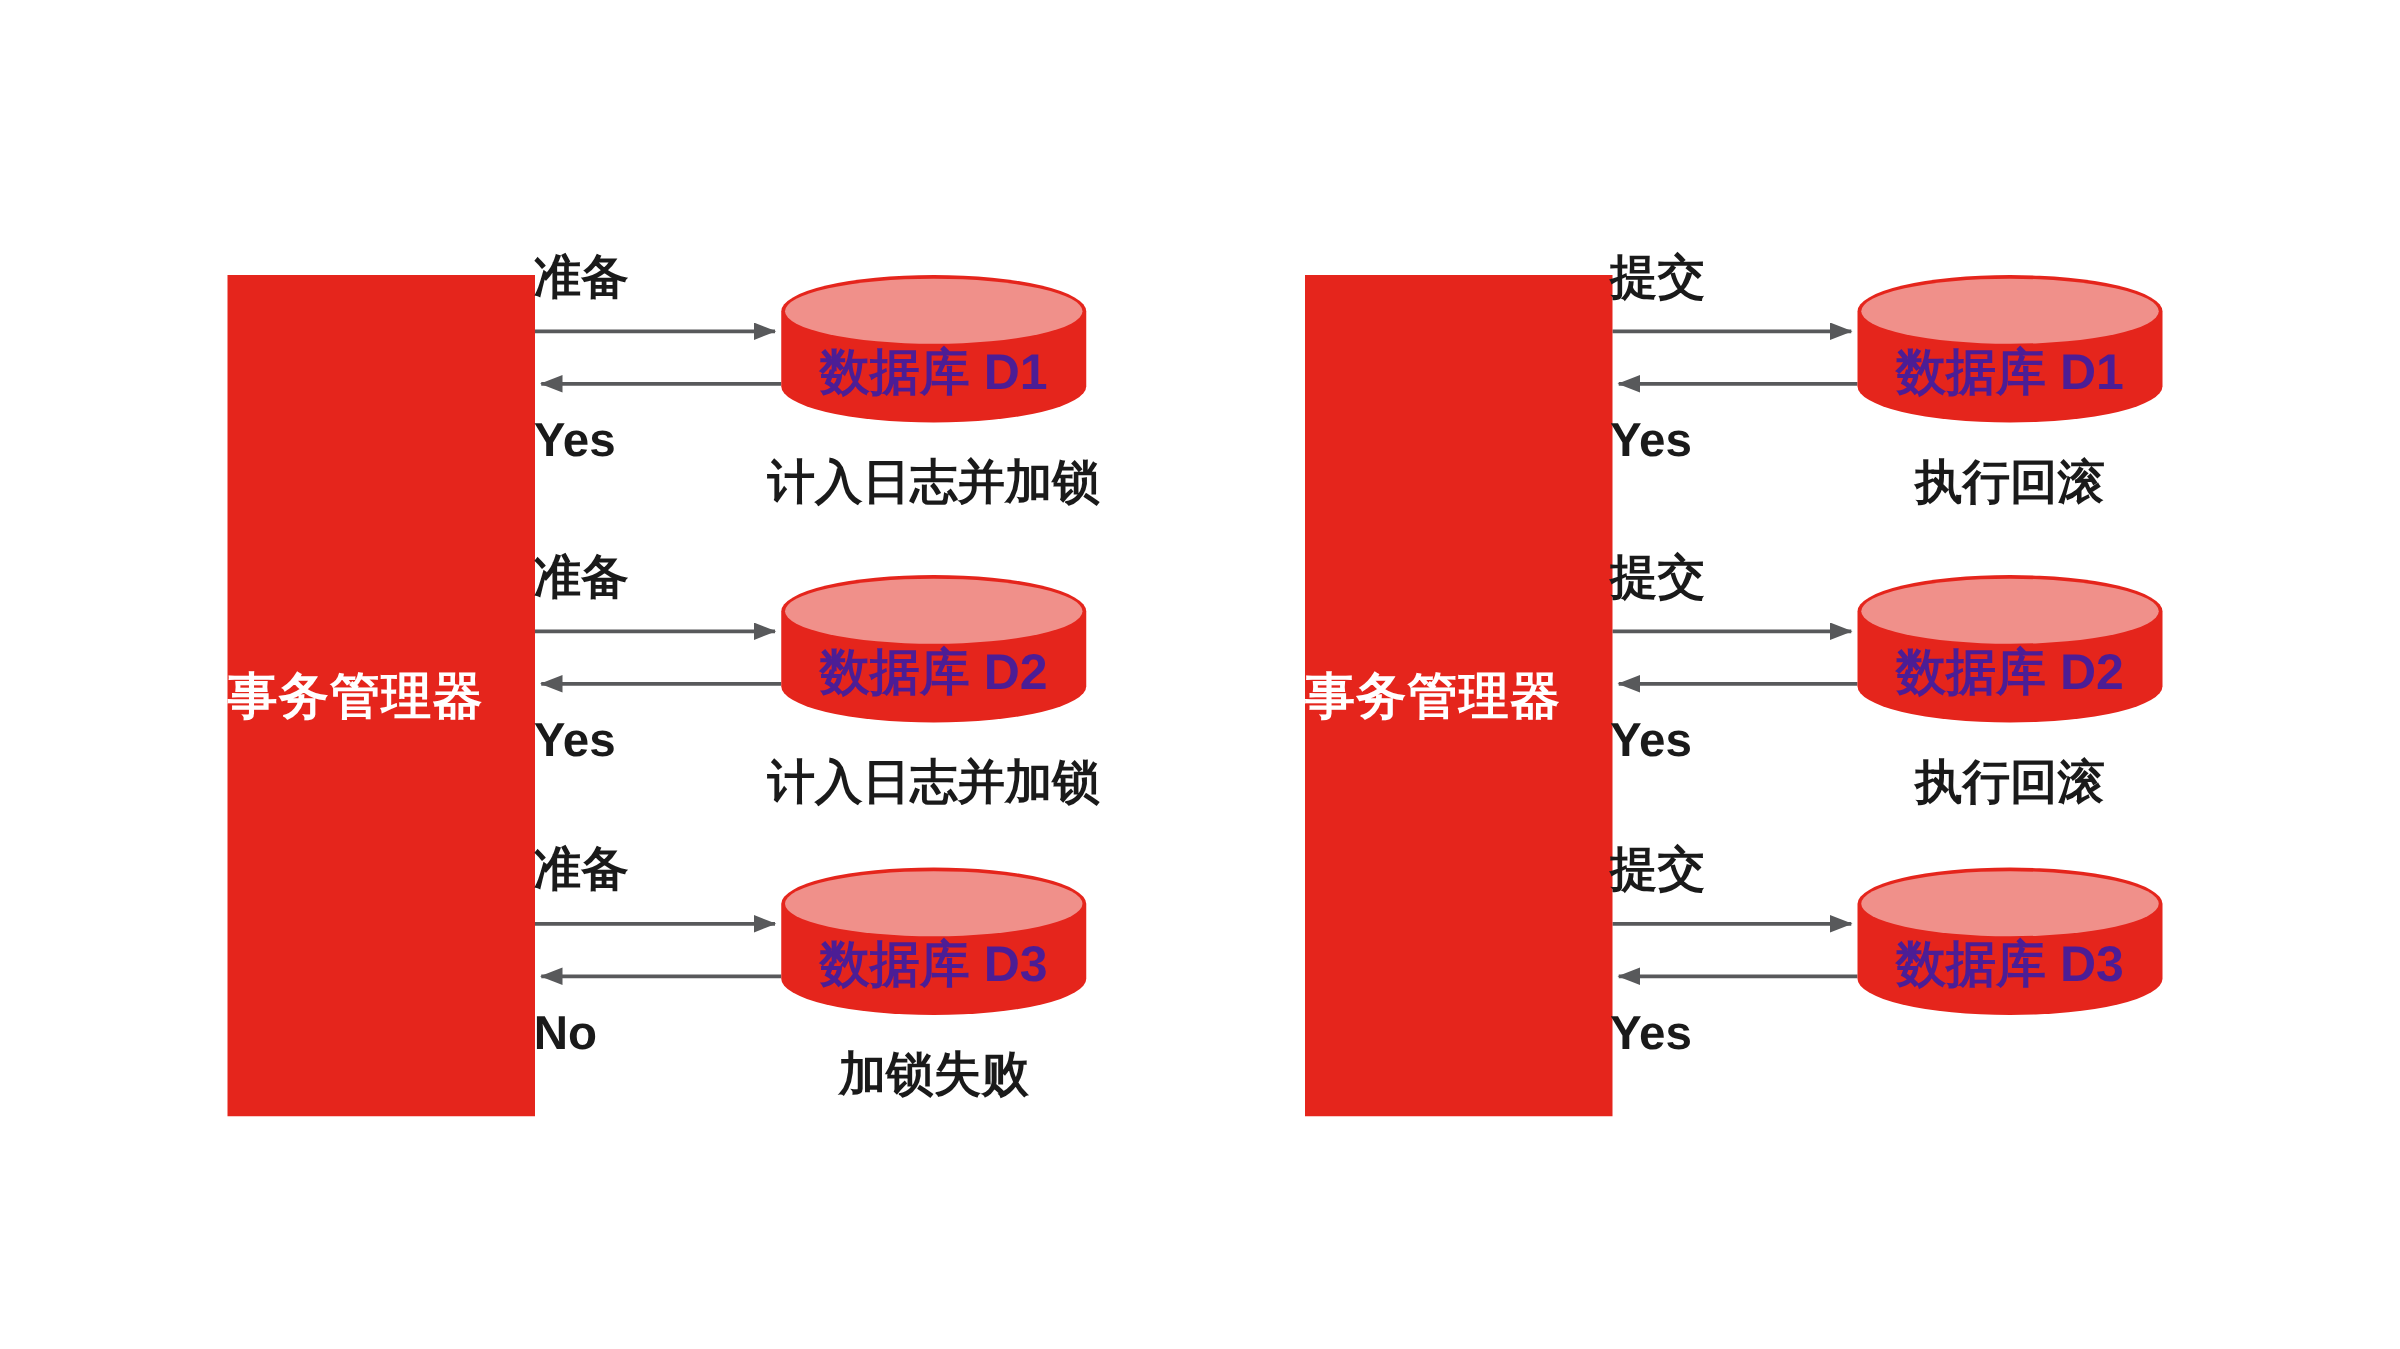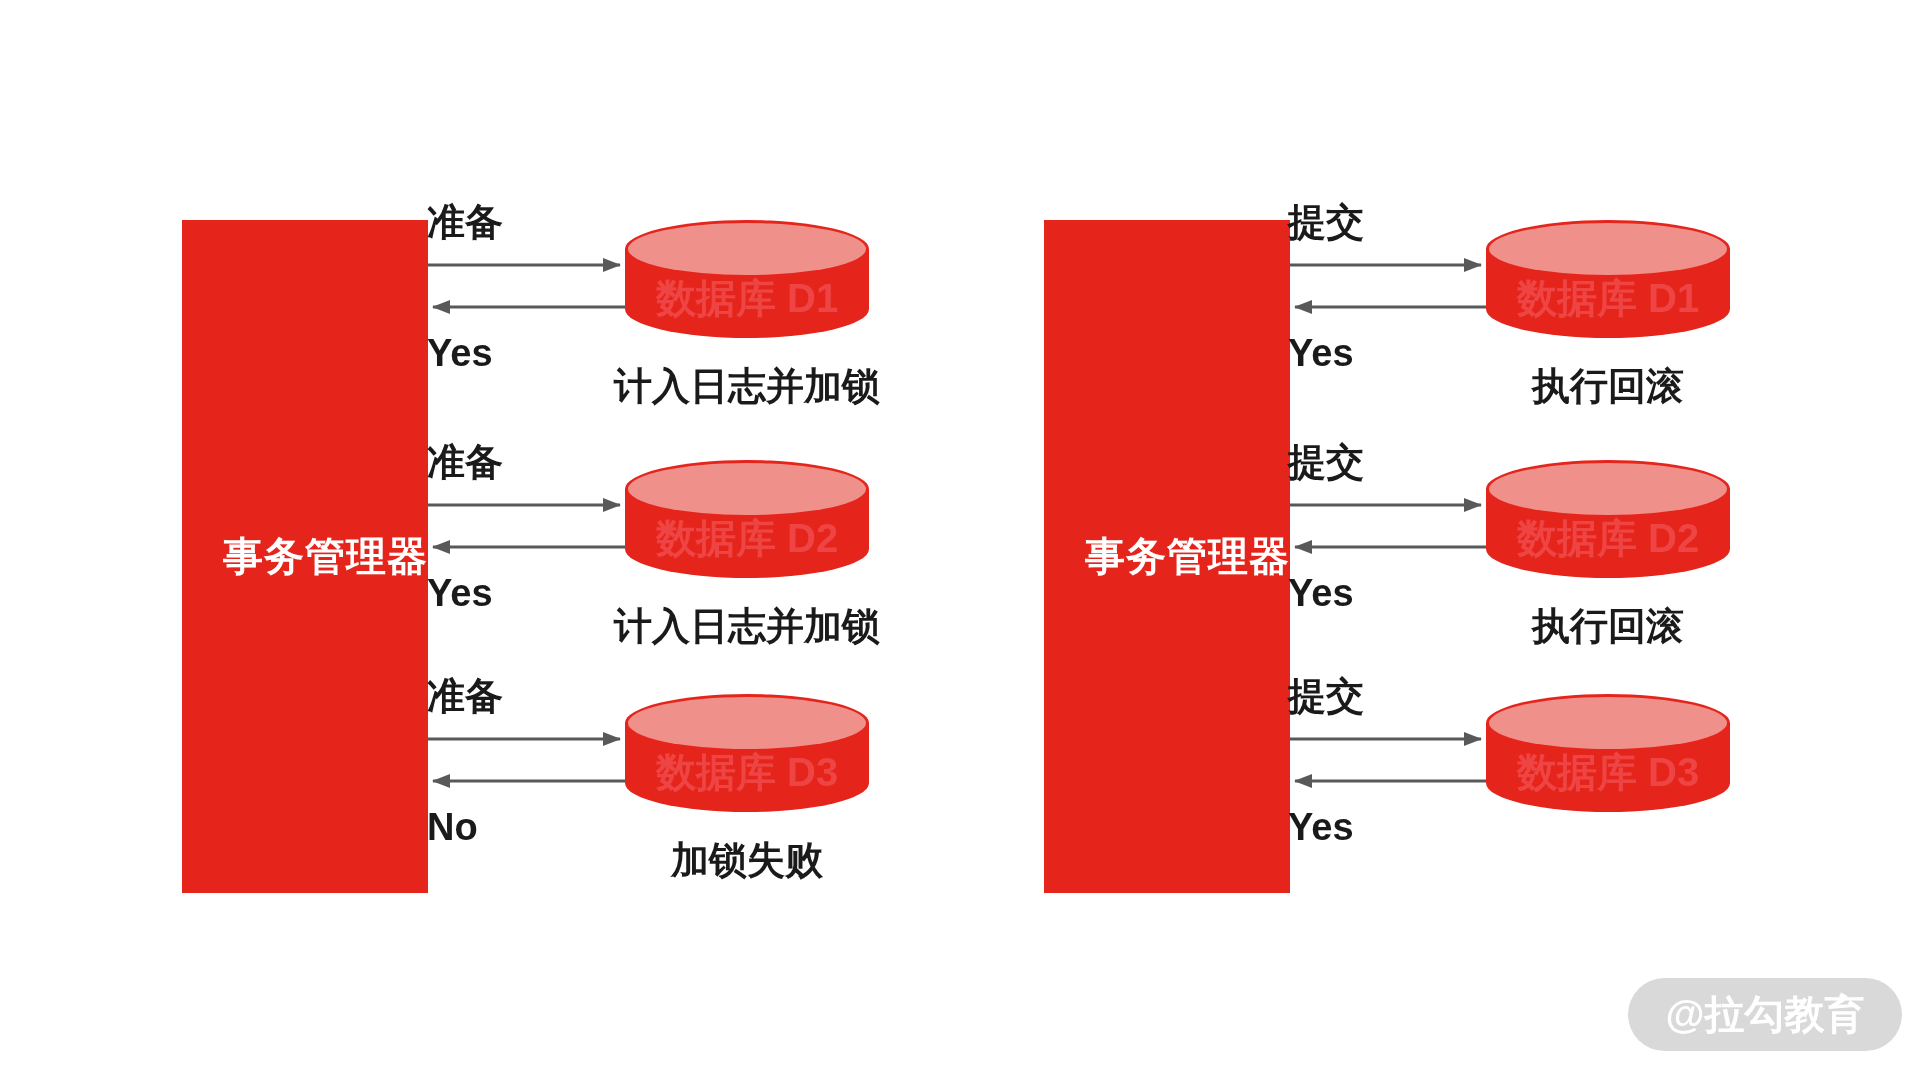--- a/index.html
+++ b/index.html
@@ -9,42 +9,42 @@
     background: #ffffff;
     overflow: hidden;
     font-family: "Liberation Sans", "DejaVu Sans", sans-serif;
   }
   .arrows { position: absolute; left: 0; top: 0; width: 1920px; height: 1079px; }
 
   .manager {
     position: absolute;
     top: 220px; width: 246px; height: 673px;
     background: #e5251c;
-    display: flex; align-items: center; justify-content: flex-end;
+    display: flex; align-items: center; justify-content: flex-start;
   }
   .manager-label {
     color: #ffffff; font-size: 40px; font-weight: 700;
     letter-spacing: 1px; white-space: nowrap;
   }
 
   .cylinder { position: absolute; width: 244px; height: 118px; }
   .cyl-body {
     position: absolute; left: 0; right: 0; top: 0; bottom: 0;
     background: #e5251c;
     border-radius: 122px / 29px;
   }
   .cyl-top {
     position: absolute; left: 3px; right: 3px; top: 3px; height: 52px;
     background: #f0908a;
     border-radius: 50%;
   }
   .cyl-label {
     position: absolute; left: 0; right: 0; top: 56px; height: 44px;
     line-height: 44px; text-align: center;
-    color: #ef4444; font-size: 40px; font-weight: 700; white-space: nowrap;
+    color: #4c1d95; font-size: 40px; font-weight: 700; white-space: nowrap;
   }
 
   .lbl {
     position: absolute; width: 200px; height: 48px; line-height: 48px;
     text-align: left; color: #1a1a1a; font-size: 38px; font-weight: 700;
     white-space: nowrap;
   }
   .caption {
     position: absolute; width: 320px; height: 48px; line-height: 48px;
     text-align: center; color: #1a1a1a; font-size: 38px; font-weight: 700;
@@ -141,17 +141,14 @@
   <div class="caption" style="left:1448px; top:602px">执行回滚</div>
 
   <div class="lbl" style="left:1288px; top:672px">提交</div>
   <div class="lbl" style="left:1288px; top:803px">Yes</div>
   <div class="cylinder" style="left:1486px; top:694px">
     <div class="cyl-body"></div>
     <div class="cyl-top"></div>
     <div class="cyl-label">数据库 D3</div>
   </div>
 
-  <div class="watermark">
-    <span class="watermark-label">@拉勾教育</span>
-  </div>
 
 </div>
 
 </body></html>

